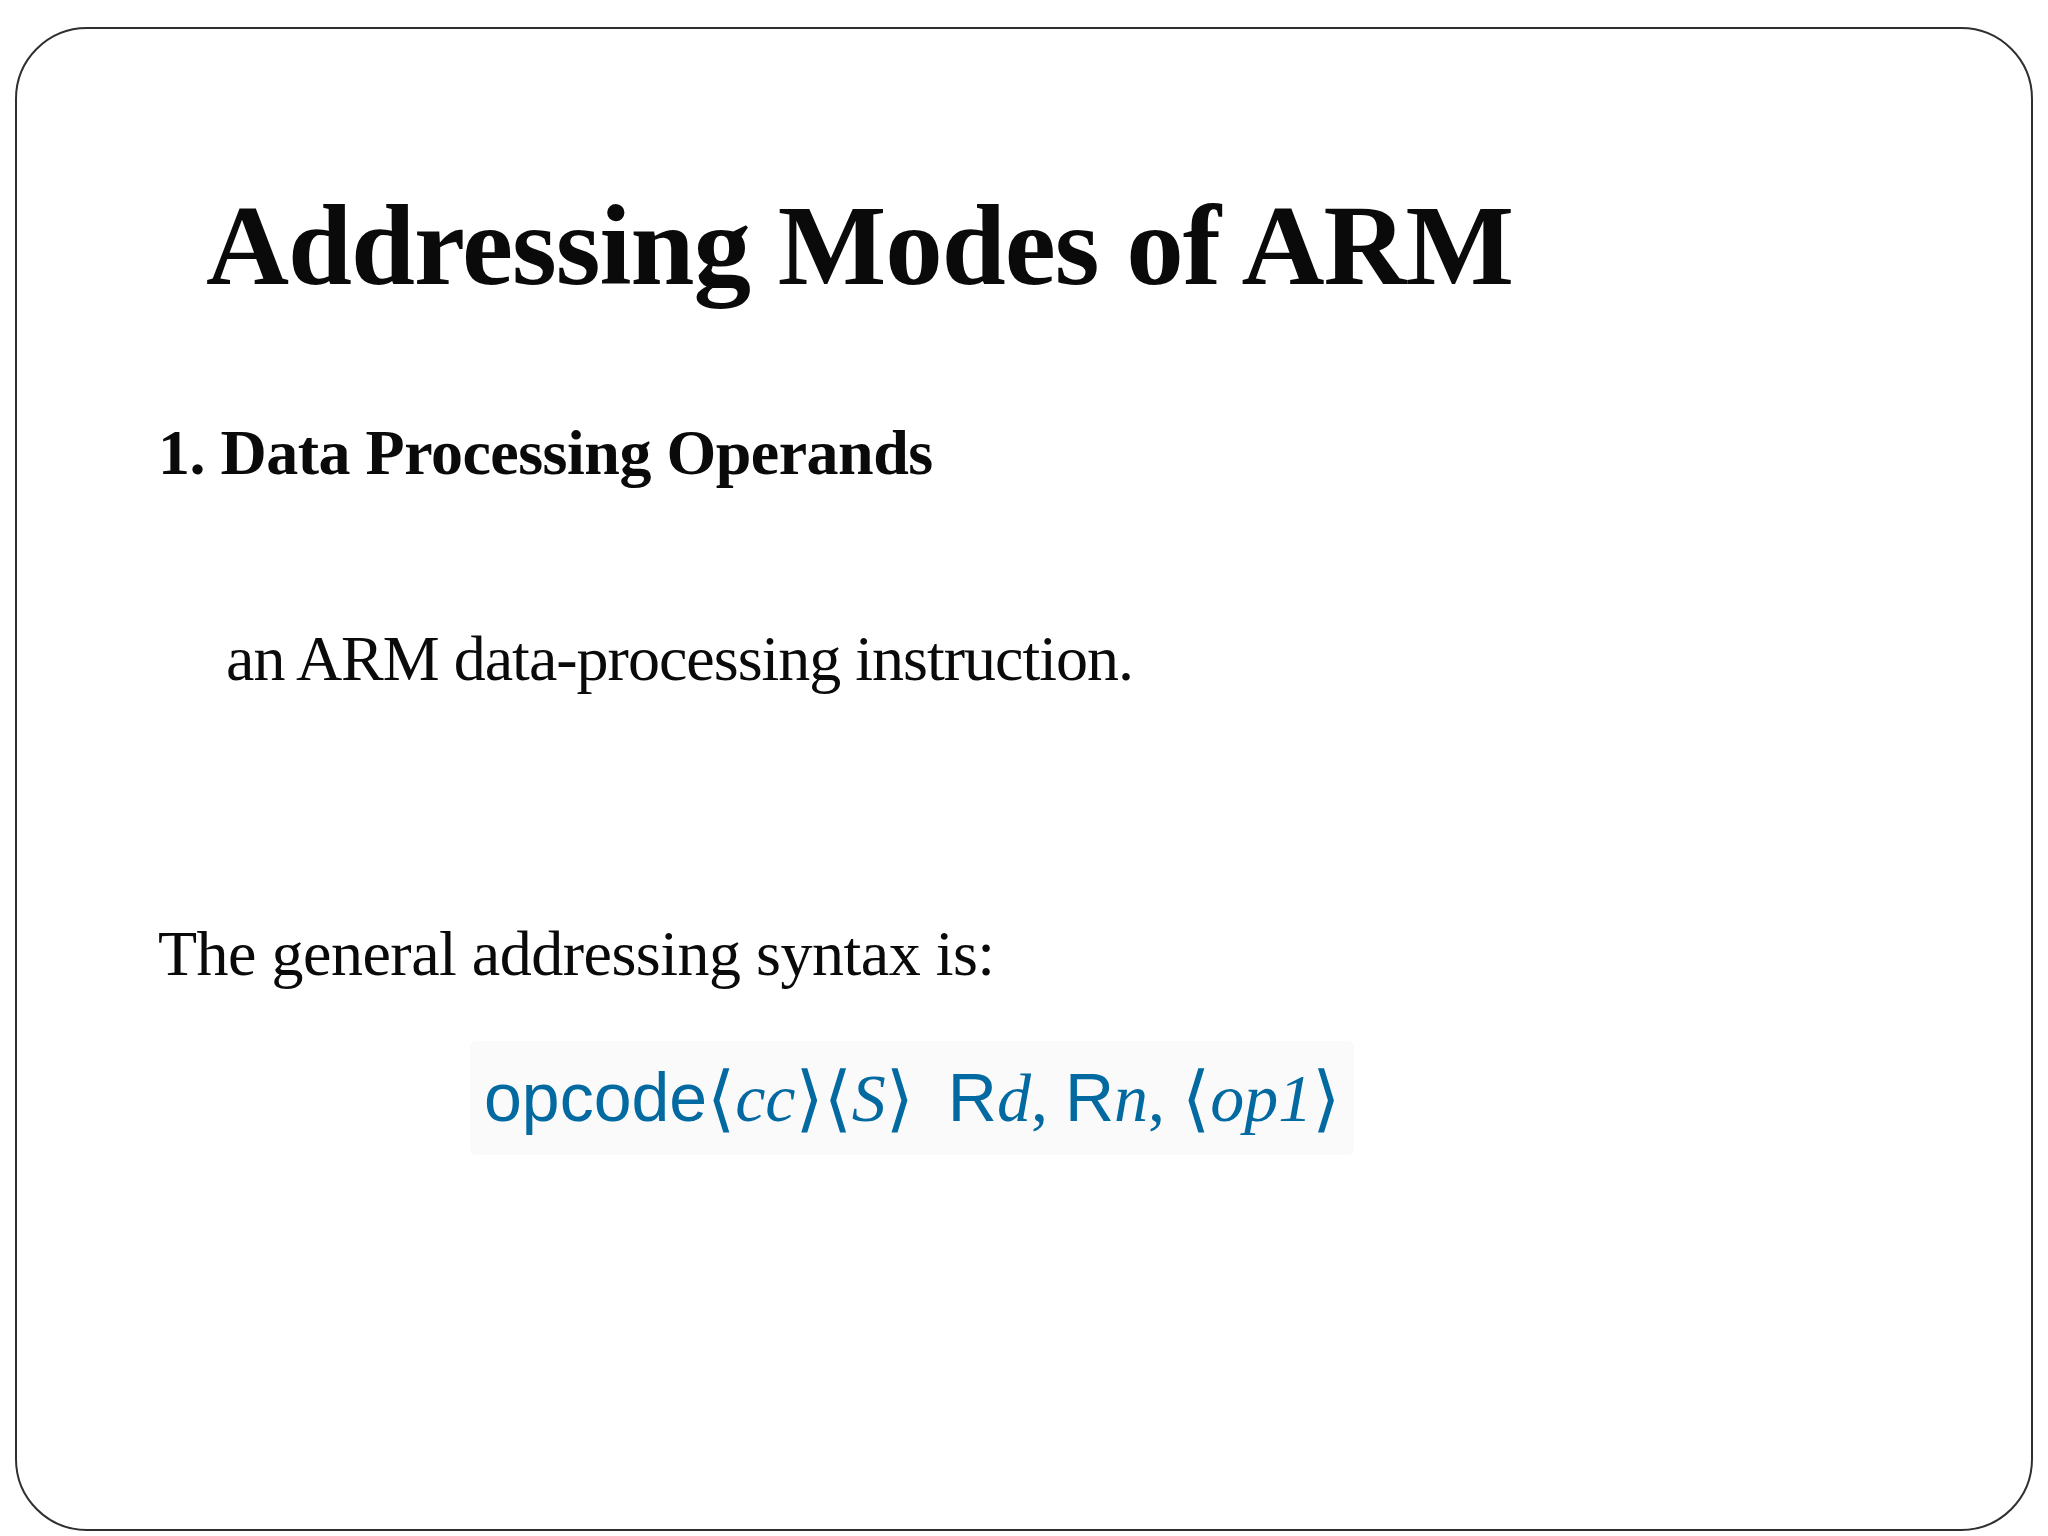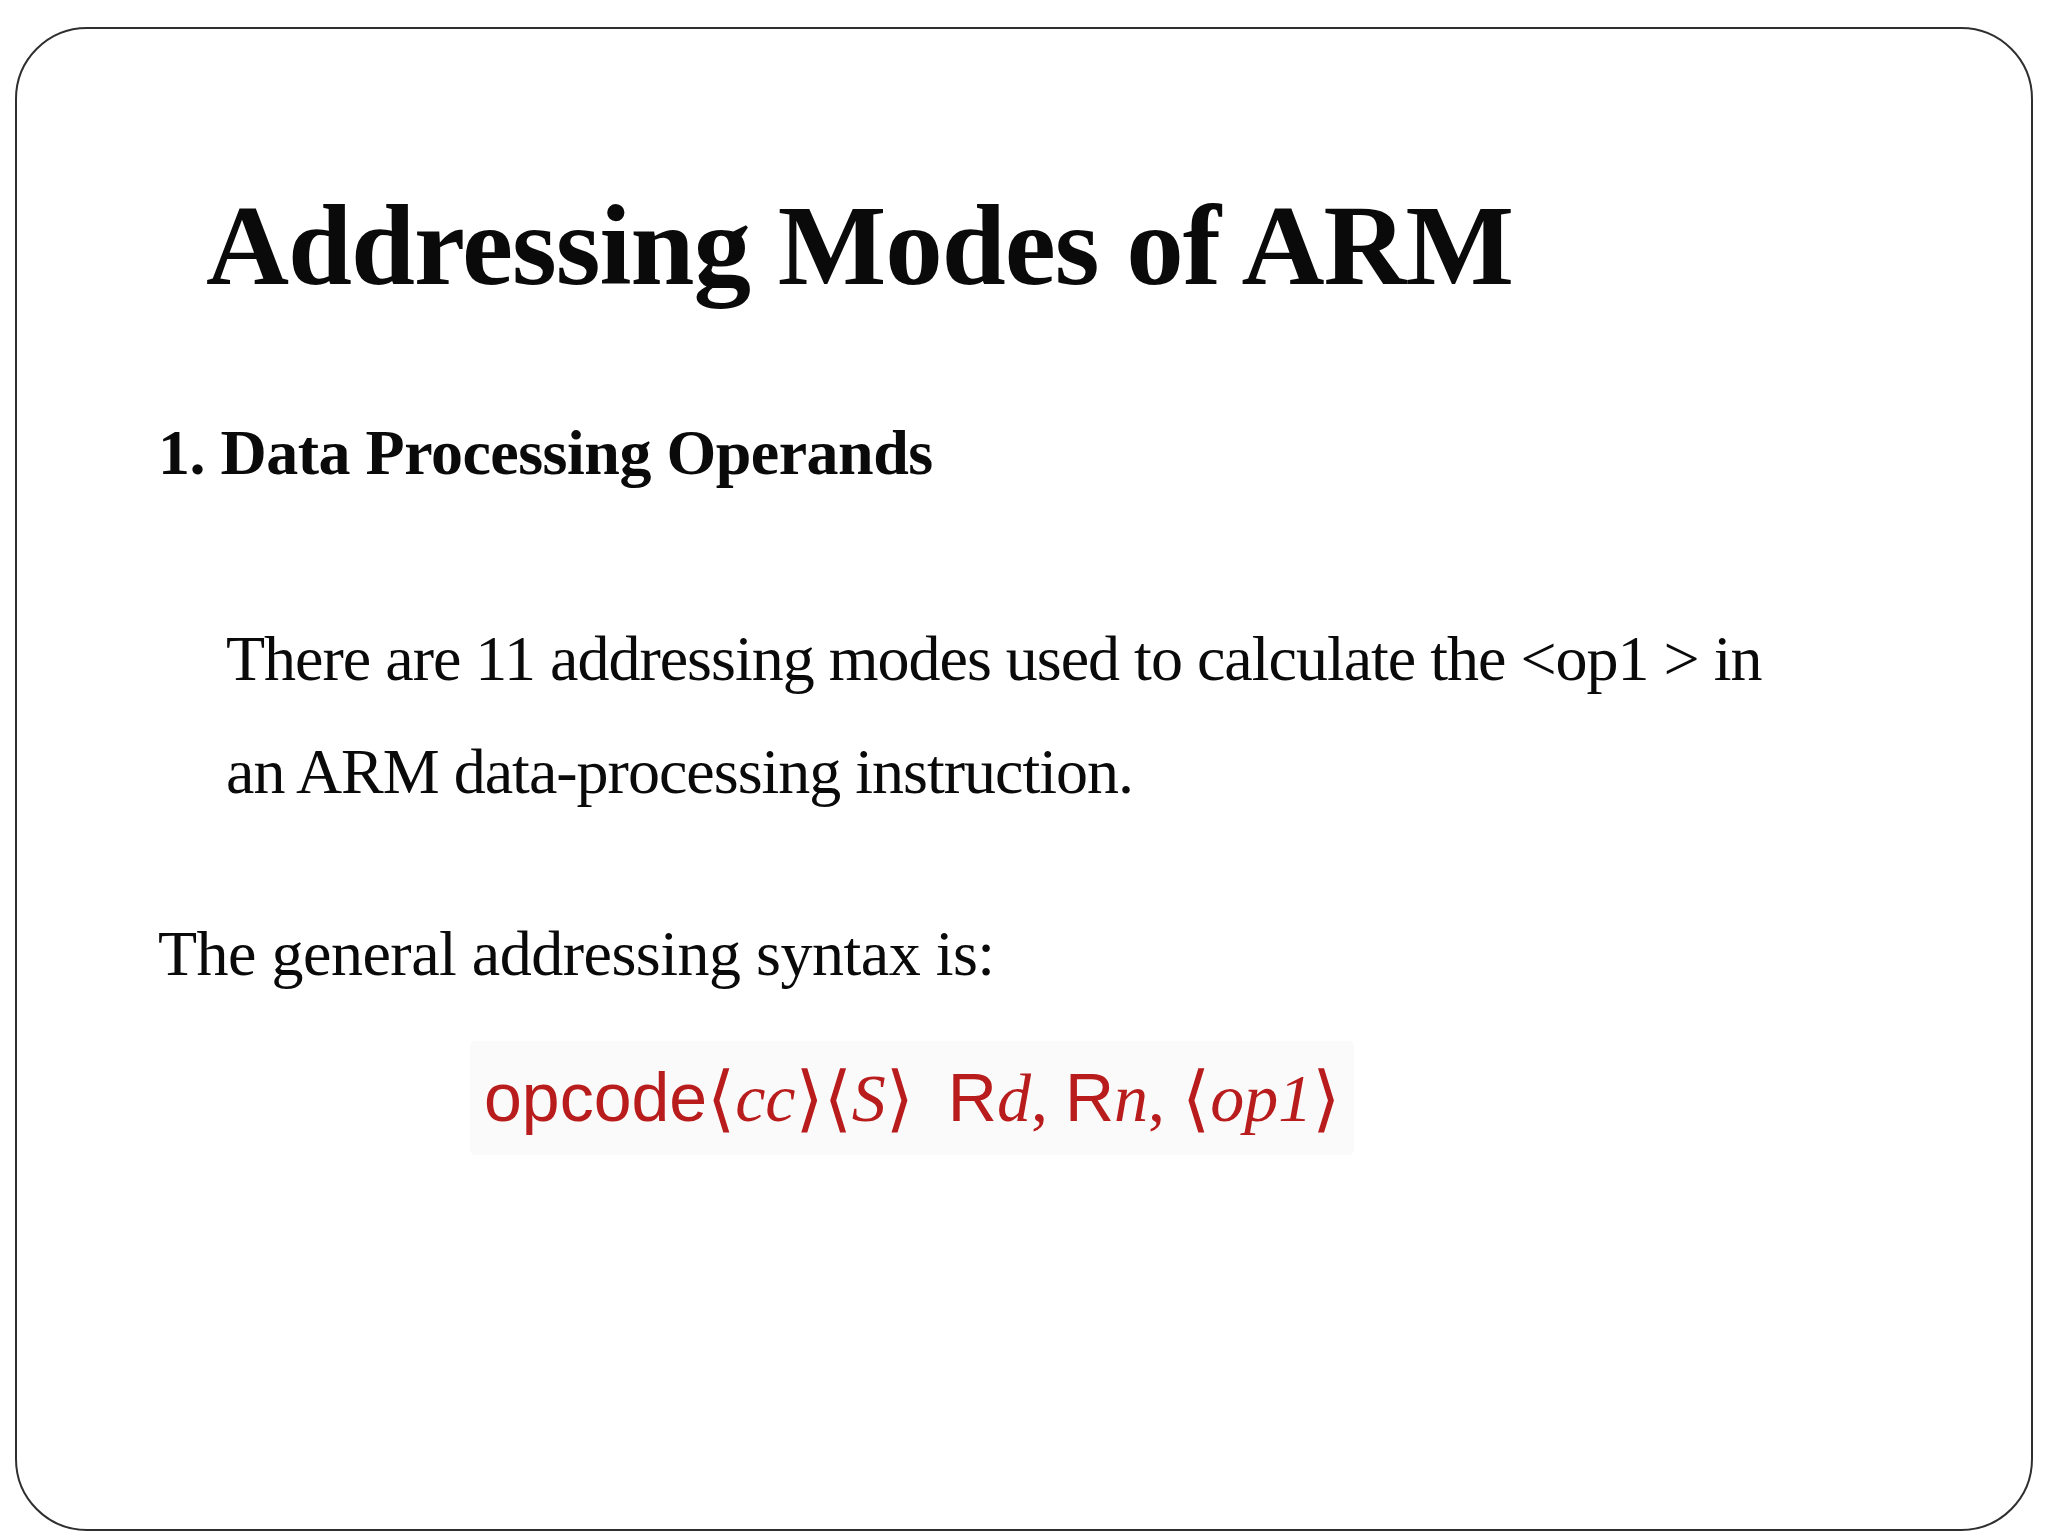--- a/index.html
+++ b/index.html
@@ -69,21 +69,21 @@
     letter-spacing: -0.5px;
     white-space: nowrap;
   }
   .formula {
     position: absolute;
     left: 470px;
     top: 1026px;
     padding: 0 14px;
     font-size: 68px;
     line-height: 113px;
-    color: #b91c1c;
+    color: #0369a1;
     white-space: nowrap;
     filter: blur(0.6px);
     background: rgba(190, 190, 190, 0.07);
     border-radius: 6px;
   }
   .formula .sans {
     font-family: "Liberation Sans", sans-serif;
     font-weight: 500;
   }
   .formula .ital {
@@ -104,21 +104,20 @@
 <body>
 
 <div class="slide">
   <div class="slide-border"></div>
 
   <div class="title">Addressing Modes of ARM</div>
 
   <div class="section-heading">1. Data Processing Operands</div>
 
   <div class="paragraph">
-    <span class="line">There are 11 addressing modes used to calculate the &lt;op1 &gt; in</span>
     <span class="line">an ARM data-processing instruction.</span>
   </div>
 
   <div class="syntax-intro">The general addressing syntax is:</div>
 
   <div class="formula">
     <span class="sans">opcode</span><span class="ang">⟨</span><span class="ital">cc</span><span class="ang">⟩</span><span class="ang">⟨</span><span class="ital">S</span><span class="ang">⟩</span><span class="sep"> </span>&nbsp;<span class="sans">R</span><span class="ital">d</span><span class="sep">, </span><span class="sans">R</span><span class="ital">n</span><span class="sep">, </span><span class="ang">⟨</span><span class="ital">op1</span><span class="ang">⟩</span>
   </div>
 </div>
 

